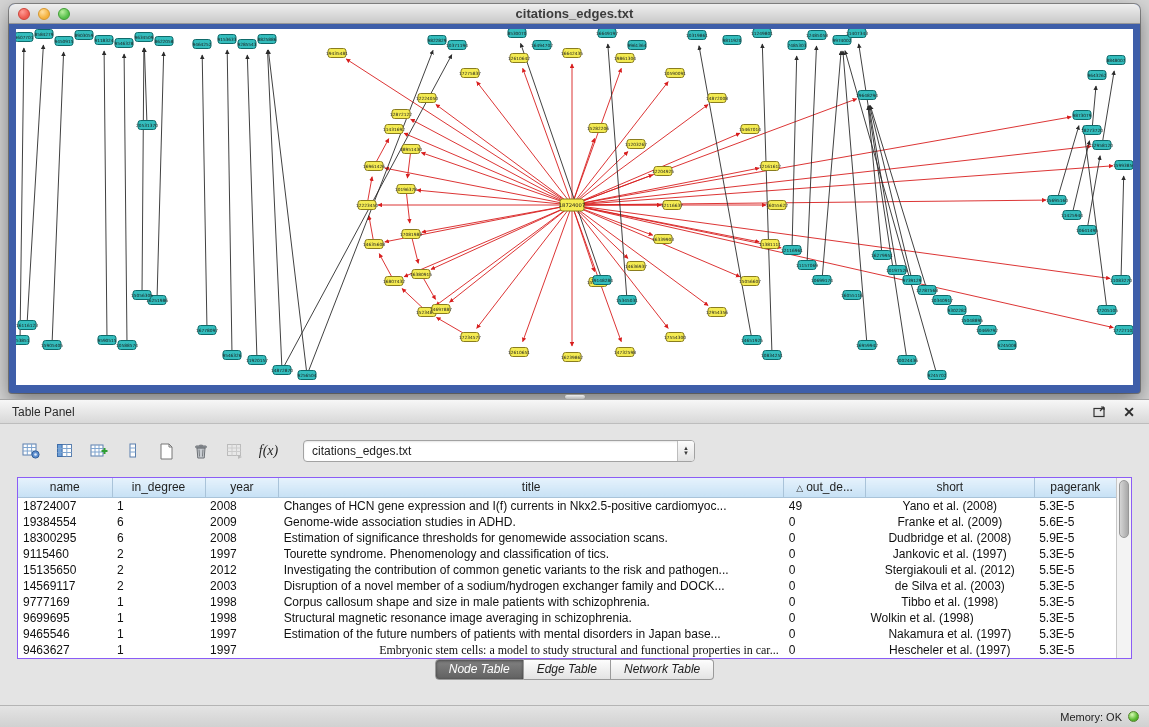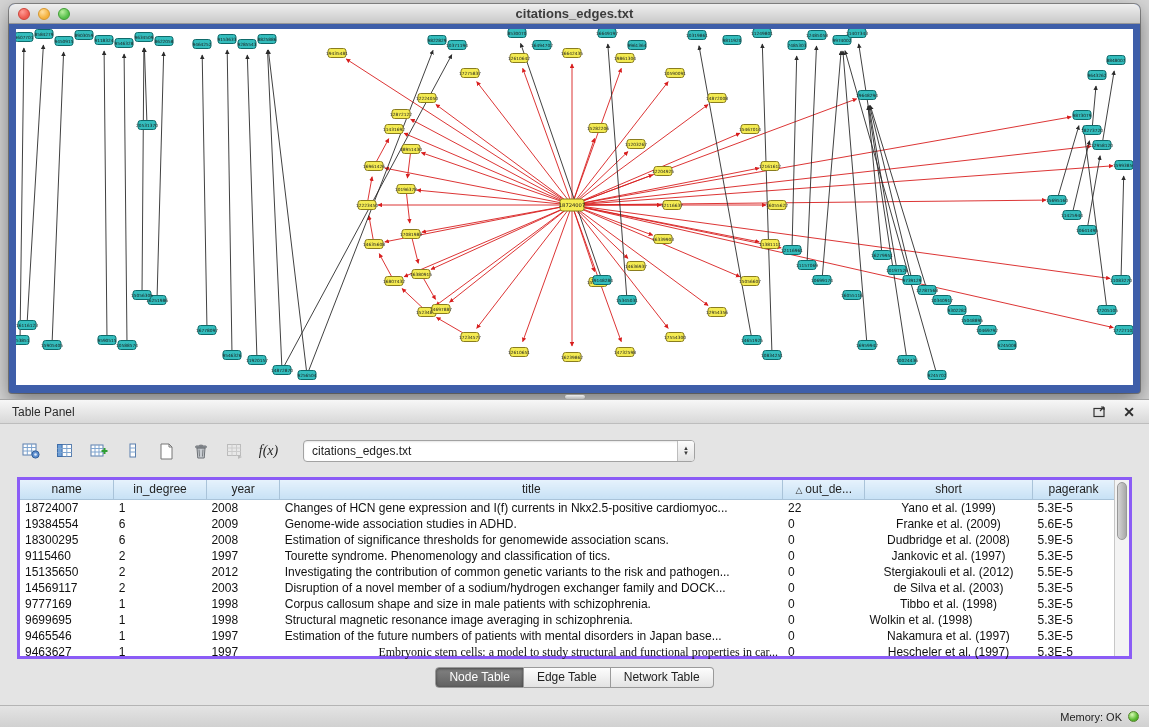--- a/index.html
+++ b/index.html
@@ -64,41 +64,41 @@
     border:1px solid #A2A2A2; border-radius:4px; display:flex; align-items:stretch;
     box-shadow:inset 0 1px 2px rgba(0,0,0,.10);
   }
   .combo-value { flex:1; font-size:12px; color:#1E1E1E; padding:3px 8px 0 8px; white-space:nowrap; overflow:hidden; }
   .combo-arrows {
     width:17px; border-left:1px solid #BDBDBD; display:flex; flex-direction:column;
     align-items:center; justify-content:center; font-size:6px; line-height:5px; color:#3A3A3A;
     background:linear-gradient(#FCFCFC,#E2E2E2); border-radius:0 3px 3px 0;
   }
 
-  .table-box { margin-top:10px; height:182px; border:3px solid #8b5cf6; background:#FFFFFF; display:flex; position:relative; }
+  .table-box { margin-top:10px; height:182px; border:1px solid #8b5cf6; background:#FFFFFF; display:flex; position:relative; }
   table.data { border-collapse:collapse; table-layout:fixed; width:1098px; font-size:12px; }
   table.data thead th {
     height:19px; background:linear-gradient(#E6F2FC,#C7E1F5);
     border-right:1px solid #A9C3D9; border-bottom:1px solid #A9C3D9;
     font-weight:normal; color:#1F1F1F; text-align:center; font-size:12px;
     padding:0 2px; overflow:hidden; white-space:nowrap;
   }
   table.data thead th:last-child { border-right:none; }
   table.data tbody td {
     height:16px; line-height:16px; padding:0 5px; color:#101010;
     white-space:nowrap; overflow:hidden;
   }
   .sort-tri { font-size:9px; margin-right:3px; color:#333; }
   .vscroll { width:15px; border-left:1px solid #C7C7C7; background:#F3F3F3; position:relative; }
   .vthumb {
     position:absolute; left:2px; right:2px; top:2px; height:58px; border-radius:6px;
     background:linear-gradient(90deg,#D5D5D5,#A8A8A8); border:1px solid #989898;
   }
 
-  .tabbar { margin-top:8px; display:flex; justify-content:center; }
+  .tabbar { display:flex; justify-content:center;font-style:italic; }
   .tab {
     height:21px; line-height:19px; padding:0 13px; font-size:12px;
     background:linear-gradient(#FDFDFD,#E3E3E3); border:1px solid #9A9A9A; border-left:none; color:#1E1E1E;
   }
   .tab:first-child { border-left:1px solid #9A9A9A; border-radius:4px 0 0 4px; }
   .tab:last-child { border-radius:0 4px 4px 0; }
   .tab.active {
     background:linear-gradient(#828282,#616161); color:#FFFFFF;
     box-shadow:inset 0 1px 3px rgba(0,0,0,.45);
   }
@@ -768,22 +768,22 @@
               <th style="width: 165px;">short</th>
               <th style="width: 80px;">pagerank</th>
             </tr>
         </thead>
         <tbody>
             <tr>
               <td style="text-align: left;">18724007</td>
               <td style="text-align: left;">1</td>
               <td style="text-align: left;">2008</td>
               <td style="text-align: left;">Changes of HCN gene expression and I(f) currents in Nkx2.5-positive cardiomyoc...</td>
-              <td style="text-align: left;">22</td>
-              <td style="text-align: center;">Yano et al. (1999)</td>
+              <td style="text-align: left;">49</td>
+              <td style="text-align: center;">Yano et al. (2008)</td>
               <td style="text-align: left;">5.3E-5</td>
             </tr>
             <tr>
               <td style="text-align: left;">19384554</td>
               <td style="text-align: left;">6</td>
               <td style="text-align: left;">2009</td>
               <td style="text-align: left;">Genome-wide association studies in ADHD.</td>
               <td style="text-align: left;">0</td>
               <td style="text-align: center;">Franke et al. (2009)</td>
               <td style="text-align: left;">5.6E-5</td>

